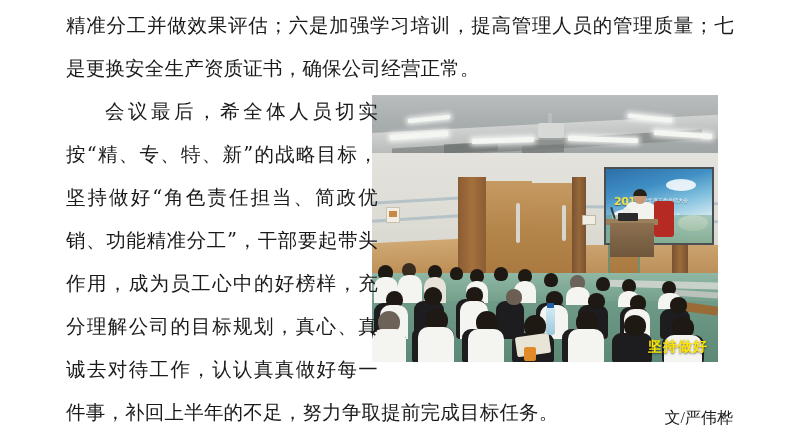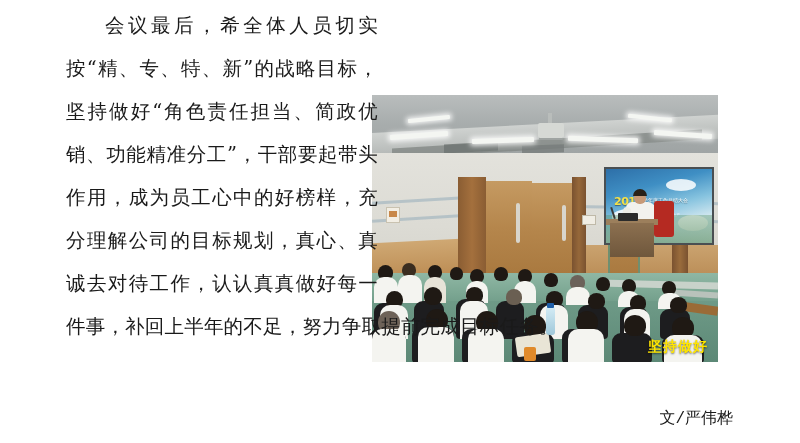--- a/index.html
+++ b/index.html
@@ -33,21 +33,21 @@
     margin:0 0 6px 10px;
     shape-outside:margin-box;
   }
 
   .byline{
     position:absolute;
     right:67px;
     top:408px;
     font-size:16px;
     color:#1a1a1a;
-    font-family:Liberation Mono, monospace;
+    font-family:Liberation Serif, serif;
   }
 
   
   .photo{
     position:absolute;
     left:372px;top:95px;
     width:346px;height:267px;
     overflow:hidden;
     background:#8e9aa0;
   }
@@ -320,20 +320,21 @@
 
     <div class="ph-layer paper"></div>
     <div class="ph-layer badge"></div>
     <div class="ph-layer bottle"></div>
     <div class="ph-layer bottle-cap"></div>
 
     <div class="caption">坚持做好</div>
   </div>
 
   <div class="doc-text">
+    <p class="para">精准分工并做效果评估；六是加强学习培训，提高管理人员的管理质量；七是更换安全生产资质证书，确保公司经营正常。</p>
     <p class="para indent">
       <span class="photo-float"></span>
       <span>会议最后，希全体人员切实按“精、专、特、新”的战略目标，坚持做好“角色责任担当、简政优销、功能精准分工”，干部要起带头作用，成为员工心中的好榜样，充分理解公司的目标规划，真心、真诚去对待工作，认认真真做好每一件事，补回上半年的不足，努力争取提前完成目标任务。</span>
     </p>
   </div>
 
   <div class="byline">文/严伟桦</div>
 
 </div>
 

